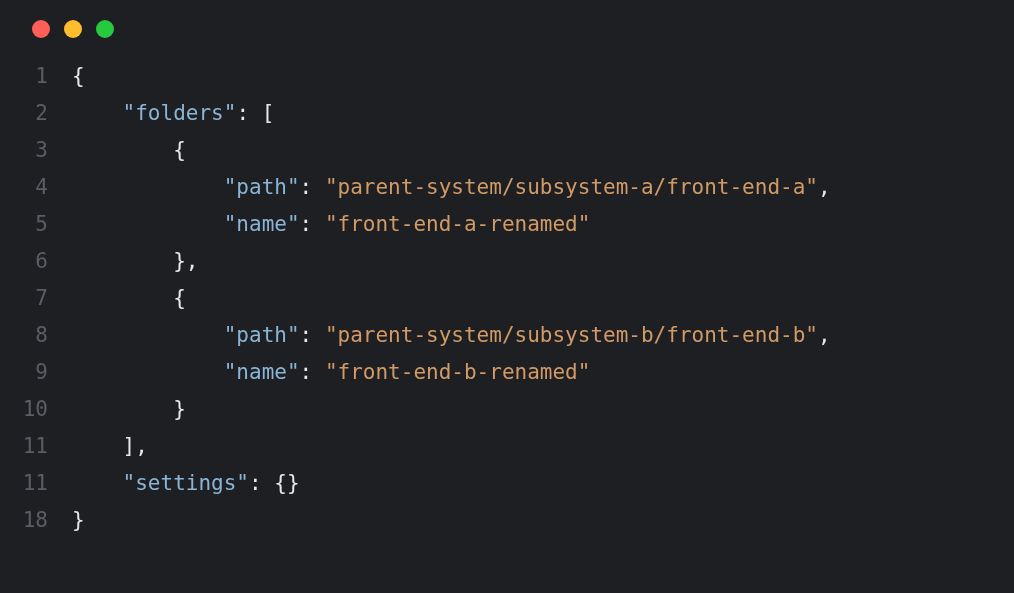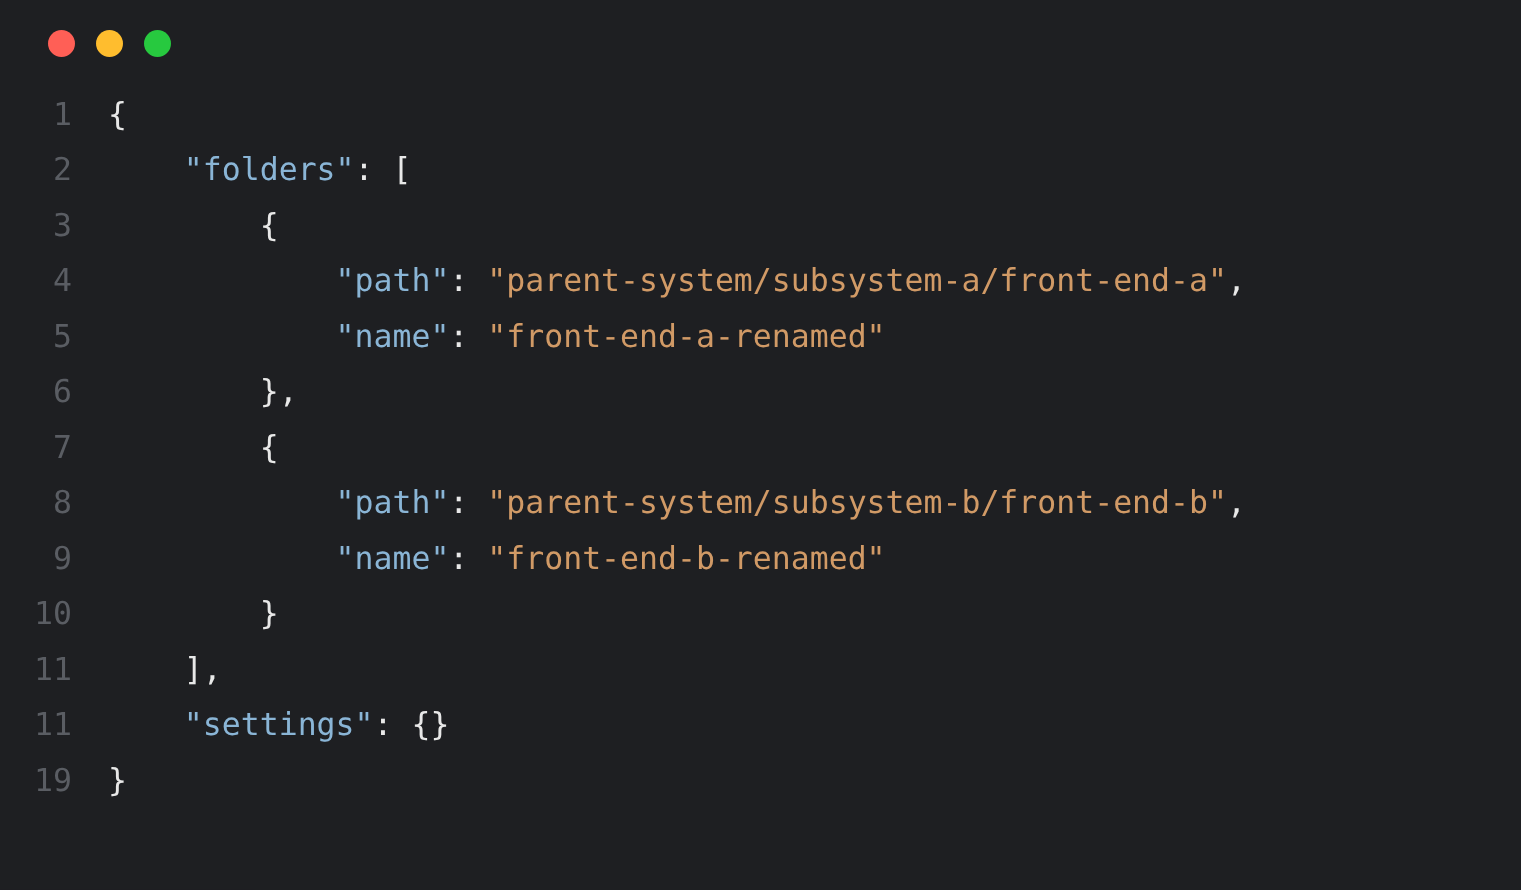--- a/index.html
+++ b/index.html
@@ -80,21 +80,21 @@
         <div class="ln">3</div>
         <div class="ln">4</div>
         <div class="ln">5</div>
         <div class="ln">6</div>
         <div class="ln">7</div>
         <div class="ln">8</div>
         <div class="ln">9</div>
         <div class="ln">10</div>
         <div class="ln">11</div>
         <div class="ln">11</div>
-        <div class="ln">19</div>
+        <div class="ln">18</div>
       </div>
     <div class="code" id="code">
         <div class="line"><span class="brace">{</span></div>
         <div class="line">    <span class="key">"folders"</span><span class="colon">: </span><span class="bracket">[</span></div>
         <div class="line">        <span class="brace">{</span></div>
         <div class="line">            <span class="key">"path"</span><span class="colon">: </span><span class="string">"parent-system/subsystem-a/front-end-a"</span><span class="comma">,</span></div>
         <div class="line">            <span class="key">"name"</span><span class="colon">: </span><span class="string">"front-end-a-renamed"</span></div>
         <div class="line">        <span class="brace">}</span><span class="comma">,</span></div>
         <div class="line">        <span class="brace">{</span></div>
         <div class="line">            <span class="key">"path"</span><span class="colon">: </span><span class="string">"parent-system/subsystem-b/front-end-b"</span><span class="comma">,</span></div>

